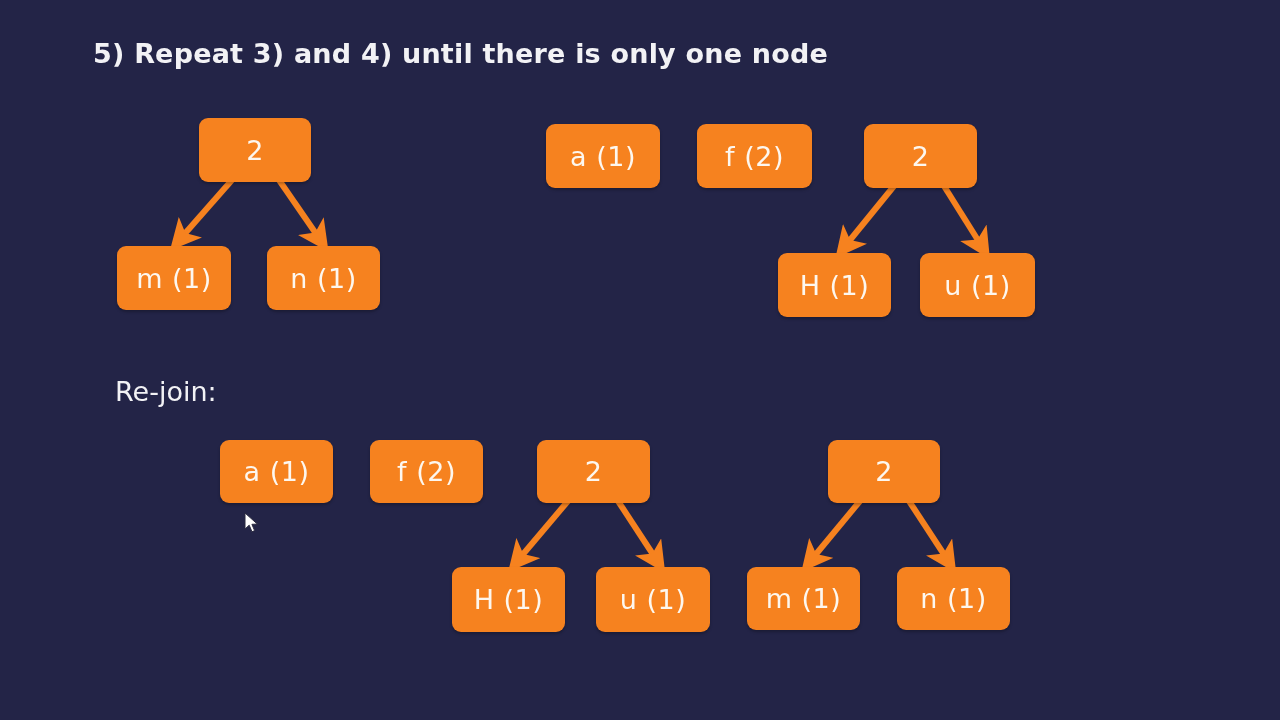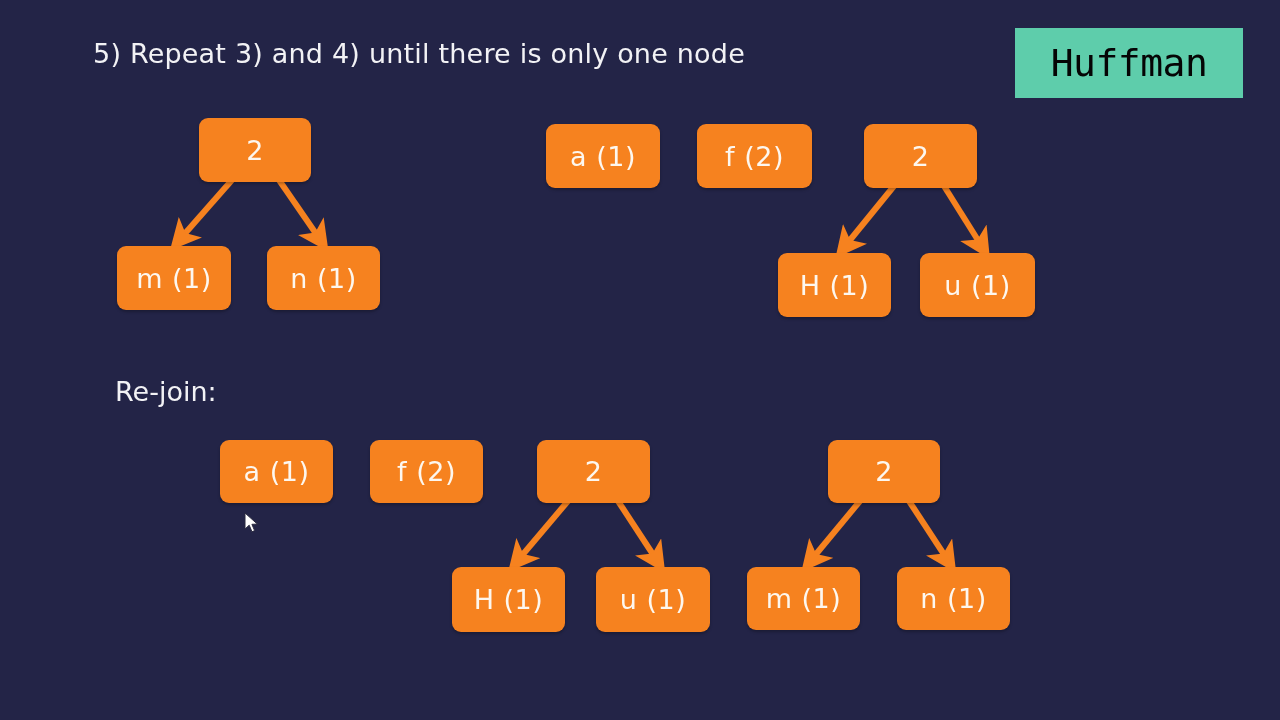--- a/index.html
+++ b/index.html
@@ -19,20 +19,21 @@
   
   #step-title {
     position: absolute;
     left: 93px;
     top: 38px;
     font-size: 27px;
     color: #f2f2f5;
     letter-spacing: 0.2px;
     white-space: nowrap;
     font-family: "DejaVu Sans", sans-serif;
+    font-weight: bold;
   }
 
   
   #huffman-badge {
     position: absolute;
     left: 1015px;
     top: 28px;
     width: 228px;
     height: 70px;
     background: #5ecdab;
@@ -91,23 +92,20 @@
     z-index: 5;
   }
 </style>
 </head>
 <body>
 
 <div id="slide">
 
   <div id="step-title">5) Repeat 3) and 4) until there is only one node</div>
 
-  <div id="huffman-badge">
-    <span class="badge-text">Huffman</span>
-  </div>
 
   <div class="section-label" style="left:115px; top:376px;">Re-join:</div>
 
   <svg id="edges" viewBox="0 0 1280 720" xmlns="http://www.w3.org/2000/svg">
     <defs>
       <marker id="ah" markerWidth="5.2" markerHeight="5.2" refX="2.4" refY="2.6" orient="auto" markerUnits="strokeWidth">
         <path d="M0,0 L5.2,2.6 L0,5.2 L1.3,2.6 Z" fill="#f6821f"></path>
       </marker>
     </defs>
 

